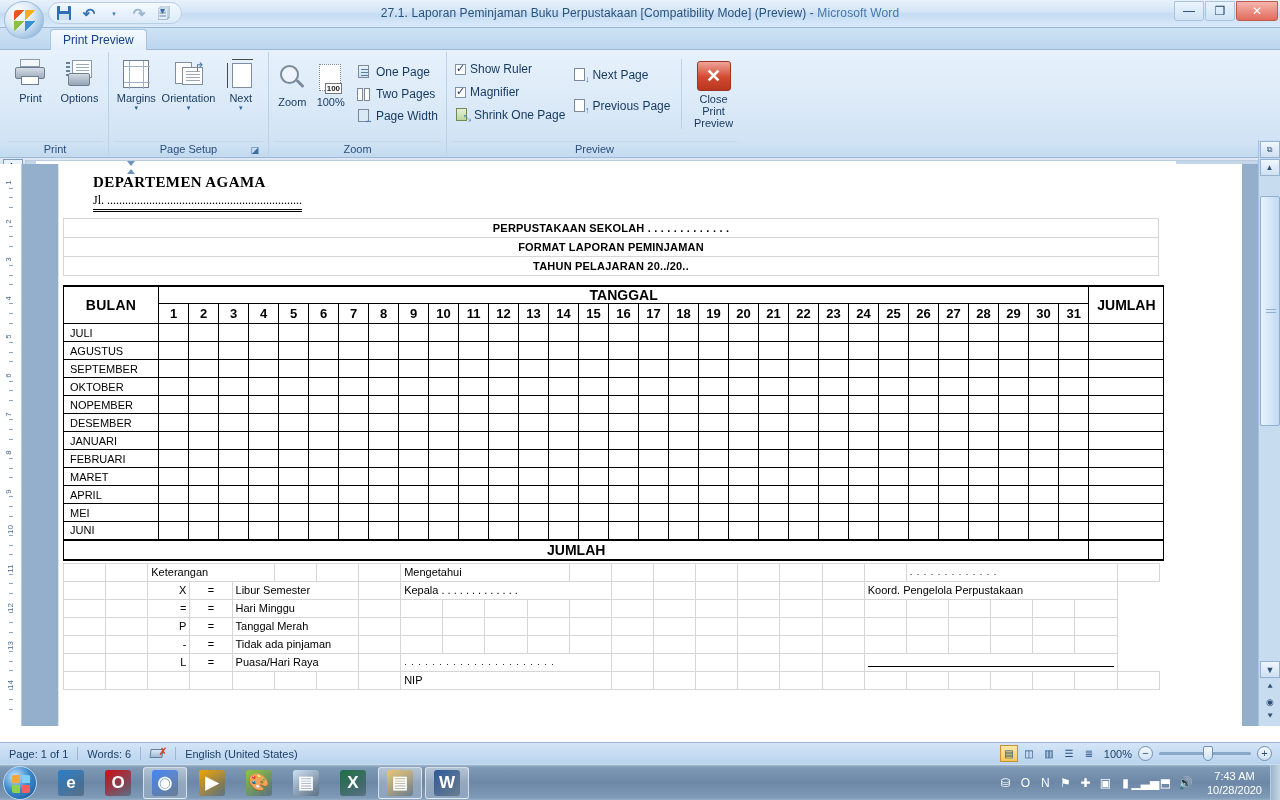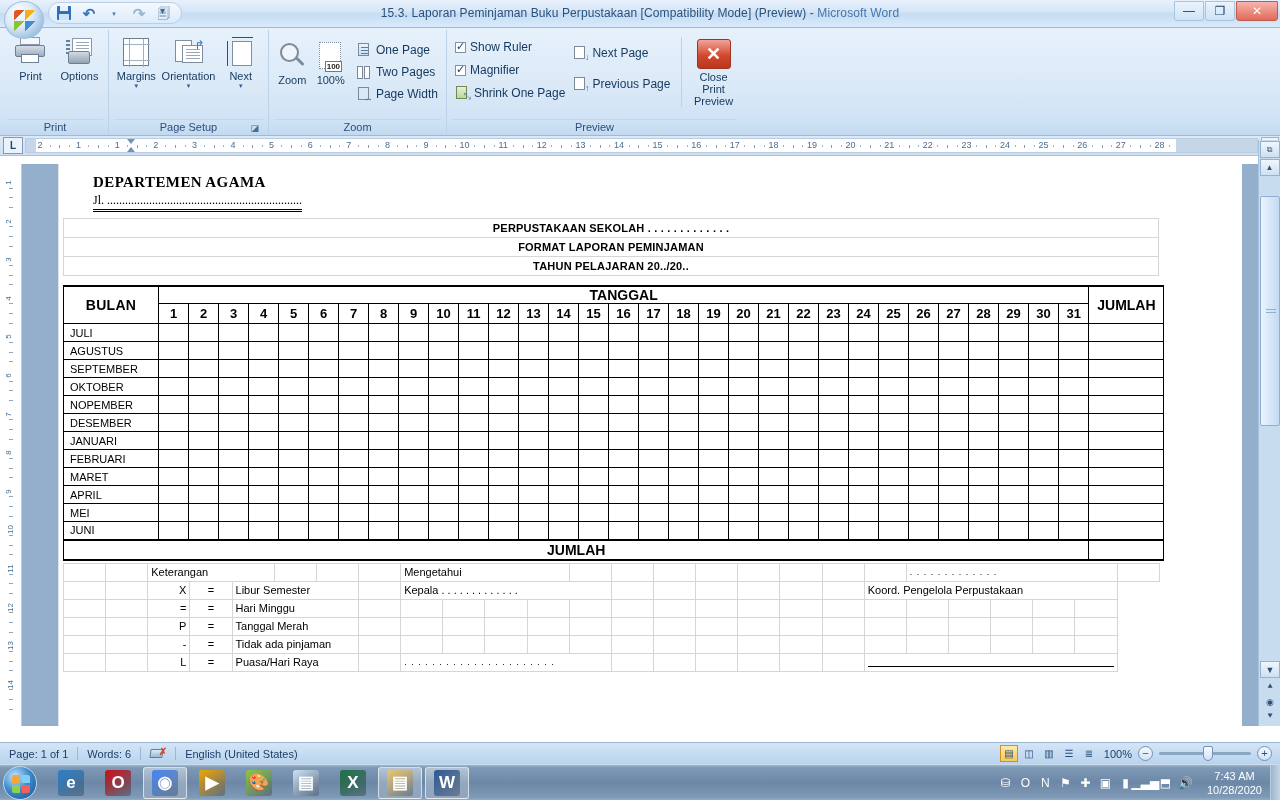--- a/index.html
+++ b/index.html
@@ -346,29 +346,32 @@
         </div>
       <div class="qbtn redo">
           <span>↷</span>
         </div>
       <div class="qbtn">
           <span style="font-size:13px;color:#6d8ba8;">🗐</span>
         </div>
     </div>
     <div class="qat-more"><span>▾</span></div>
     <div class="title-text">
-      <span>15.3. Laporan Peminjaman Buku Perpustakaan [Compatibility Mode] (Preview) - </span><span class="app">Microsoft Word</span>
+      <span>27.1. Laporan Peminjaman Buku Perpustakaan [Compatibility Mode] (Preview) - </span><span class="app">Microsoft Word</span>
     </div>
     <div class="win-buttons">
       <div>—</div>
       <div>❐</div>
       <div class="close">✕</div>
     </div>
   </div>
 
+  <div class="tabstrip">
+    <div class="tab">Print Preview</div>
+  </div>
 
   <div class="ribbon">
 
     <div class="group" style="width:106px;">
       <div class="group-body" style="justify-content:center;">
         <div class="bigbtn">
           <div class="icon-box">
               <div class="ic-printer">
                 <div class="top"></div>
                 <div class="body"></div>
@@ -1411,20 +1414,44 @@
                 <td></td>
                 <td></td>
                 <td></td>
                 <td></td>
                 <td></td>
                 <td></td>
                 <td colspan="6">
                   <span class="sigline"></span>
                 </td>
               </tr>
+              <tr>
+                <td></td>
+                <td></td>
+                <td></td>
+                <td></td>
+                <td></td>
+                <td></td>
+                <td></td>
+                <td></td>
+                <td colspan="5">NIP</td>
+                <td></td>
+                <td></td>
+                <td></td>
+                <td></td>
+                <td></td>
+                <td></td>
+                <td></td>
+                <td></td>
+                <td></td>
+                <td></td>
+                <td></td>
+                <td></td>
+                <td></td>
+              </tr>
             </tbody>
           </table>
 
       </div>
     </div>
   </div>
 
   <div class="vscroll">
     <div class="sb">⧉</div>
     <div class="sb">▲</div>

